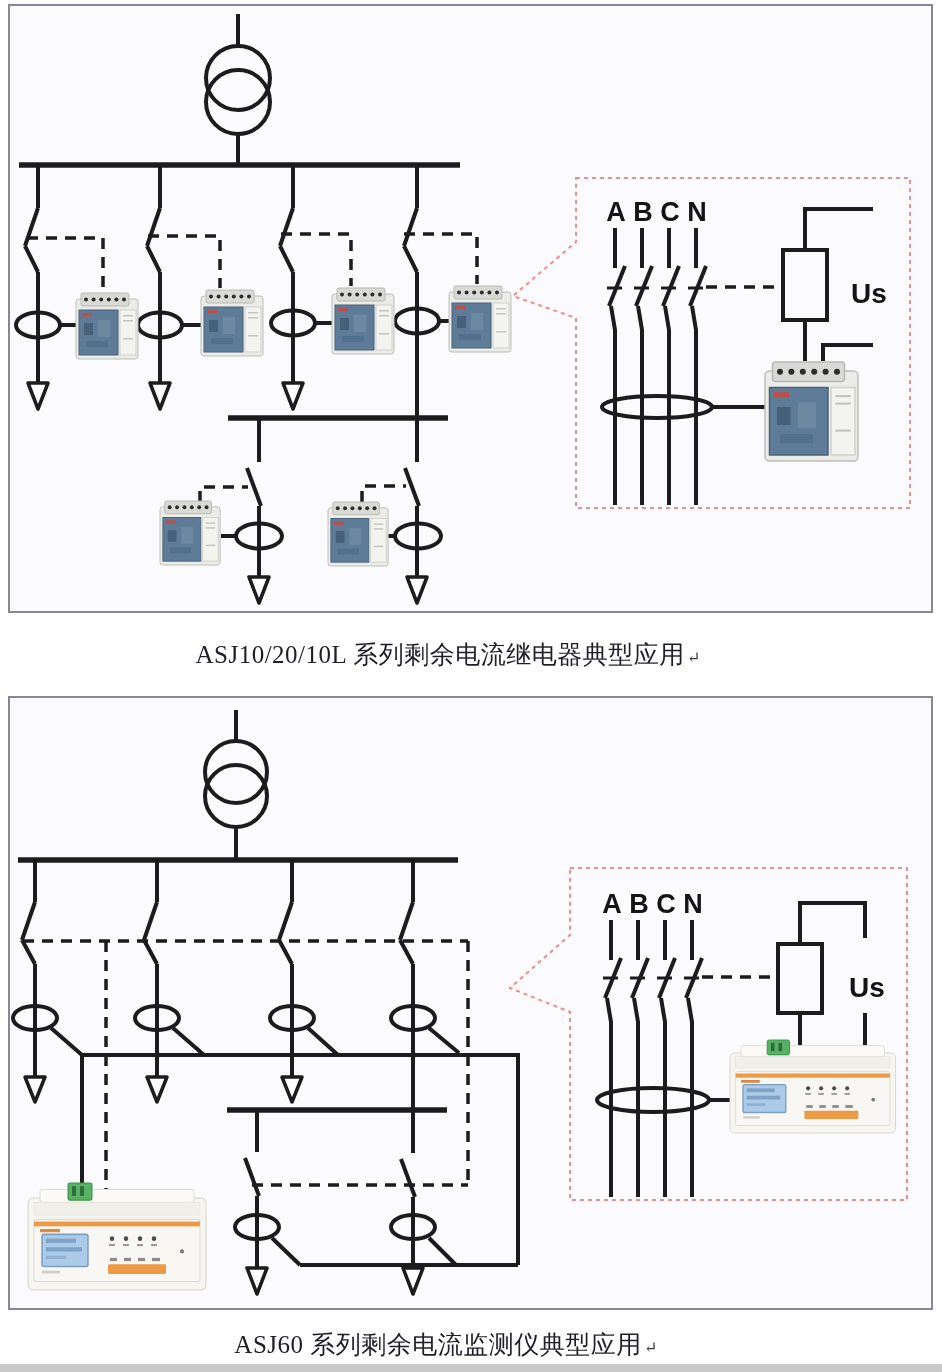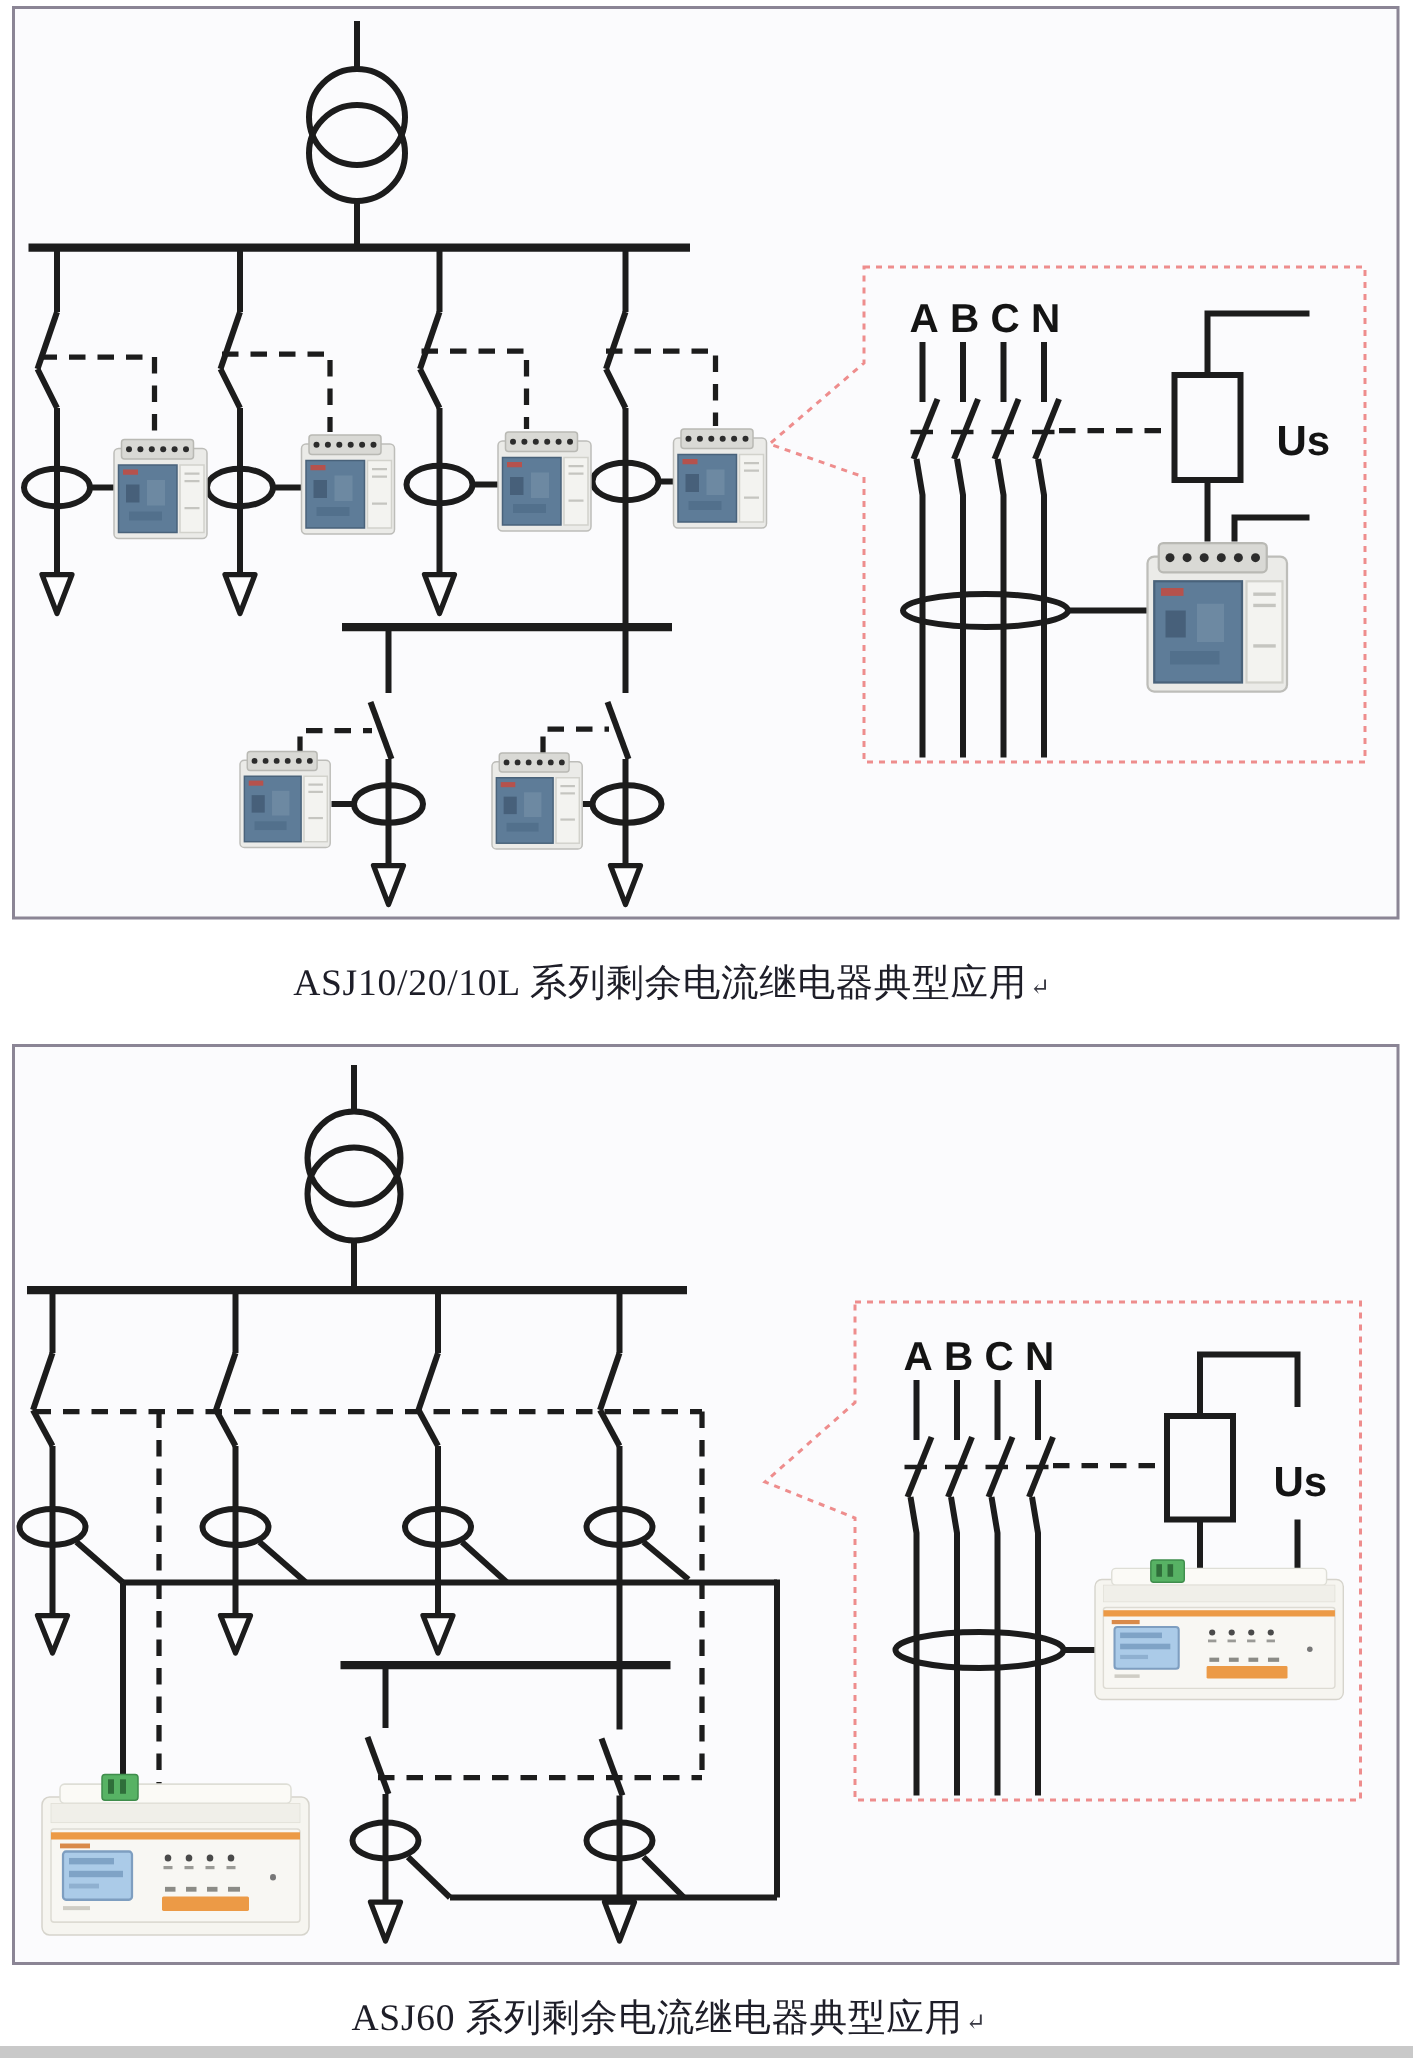--- a/index.html
+++ b/index.html
@@ -324,17 +324,17 @@
         <path class="wire" d="M865,1055 V1013"></path>
         <text class="uslabel" x="849" y="997">Us</text>
         <ellipse class="ct" cx="653" cy="1100" rx="56" ry="12"></ellipse>
         <path class="wire" d="M709,1100 H734"></path>
         <use href="#asj60" transform="translate(730,1040) scale(0.93)"></use>
       </g>
     </svg>
   </section>
 
   <div class="caption" id="caption2">
-    <span>ASJ60 系列剩余电流继电器典型应用</span><span class="ret">↵</span>
+    <span>ASJ60 系列剩余电流监测仪典型应用</span><span class="ret">↵</span>
   </div>
 
   <div class="bottom-strip"></div>
 </div>
 
 </body></html>

